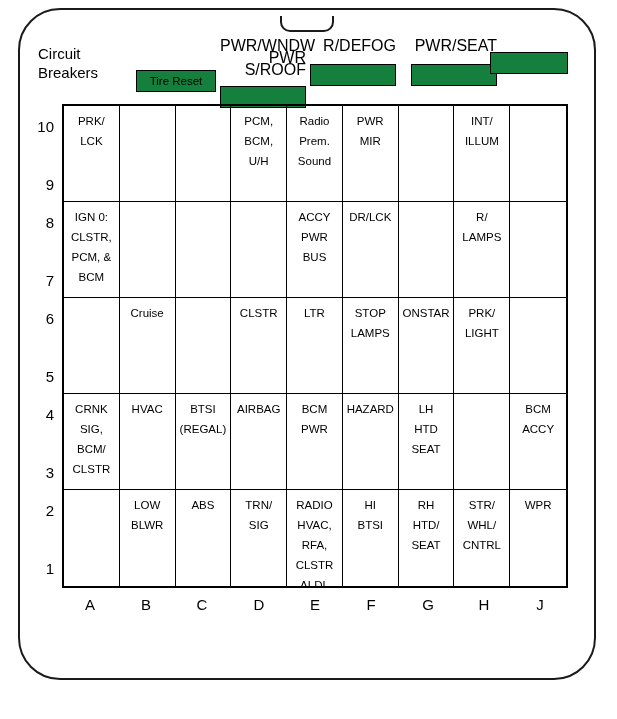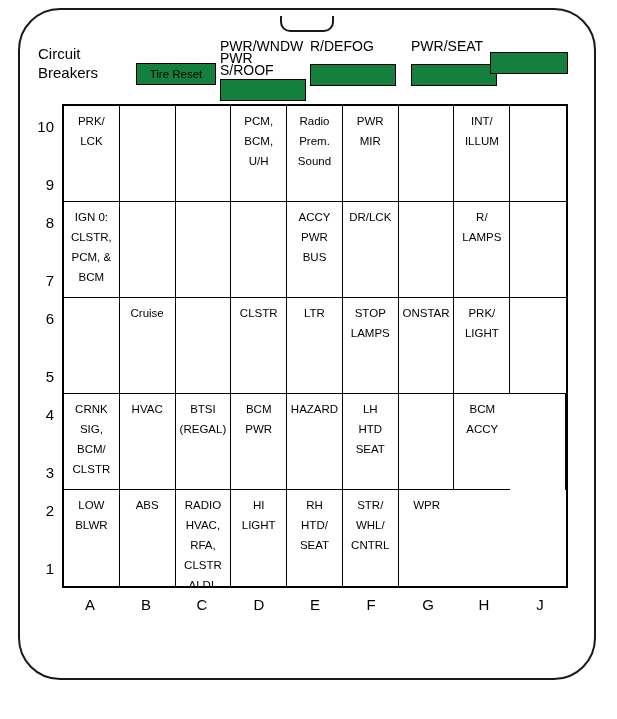--- a/index.html
+++ b/index.html
@@ -60,25 +60,25 @@
     width: 96px;
     font-size: 15px;
     line-height: 19px;
     color: #000;
   }
   .cb-group {
     position: absolute;
     box-sizing: border-box;
   }
   .cb-caption {
-    text-align: left;
-    font-size: 14px;
+    text-align: right;
+    font-size: 16px;
     line-height: 12px;
     white-space: pre-line;
-    margin-bottom: 3px;
+    margin-bottom: 10px;
   }
   .cb-box {
     border: 1.5px solid #000;
     height: 22px;
     box-sizing: border-box;
     display: flex;
     align-items: center;
     justify-content: center;
     font-size: 11.5px;
     background: #15803d;
@@ -228,41 +228,44 @@
 LIGHT</div>
   <div class="cell top lastcol"></div>
 
   <div class="cell top">CRNK
 SIG,
 BCM/
 CLSTR</div>
   <div class="cell top">HVAC</div>
   <div class="cell top">BTSI
 (REGAL)</div>
+  <div class="cell top">AIRBAG</div>
   <div class="cell top">BCM
 PWR</div>
   <div class="cell top">HAZARD</div>
   <div class="cell top">LH
 HTD
 SEAT</div>
   <div class="cell top"></div>
   <div class="cell top lastcol">BCM
 ACCY</div>
 
   <div class="cell top lastrow"></div>
   <div class="cell top lastrow">LOW
 BLWR</div>
   <div class="cell top lastrow">ABS</div>
+  <div class="cell top lastrow">TRN/
+SIG</div>
   <div class="cell top lastrow">RADIO
 HVAC,
 RFA,
 CLSTR
 ALDL</div>
   <div class="cell top lastrow">HI
-LIGHT</div>
+BTSI</div>
   <div class="cell top lastrow">RH
 HTD/
 SEAT</div>
   <div class="cell top lastrow">STR/
 WHL/
 CNTRL</div>
   <div class="cell top lastrow lastcol">WPR</div>
 </div>
 
 <div class="collabel" style="left:62px;">A</div>

